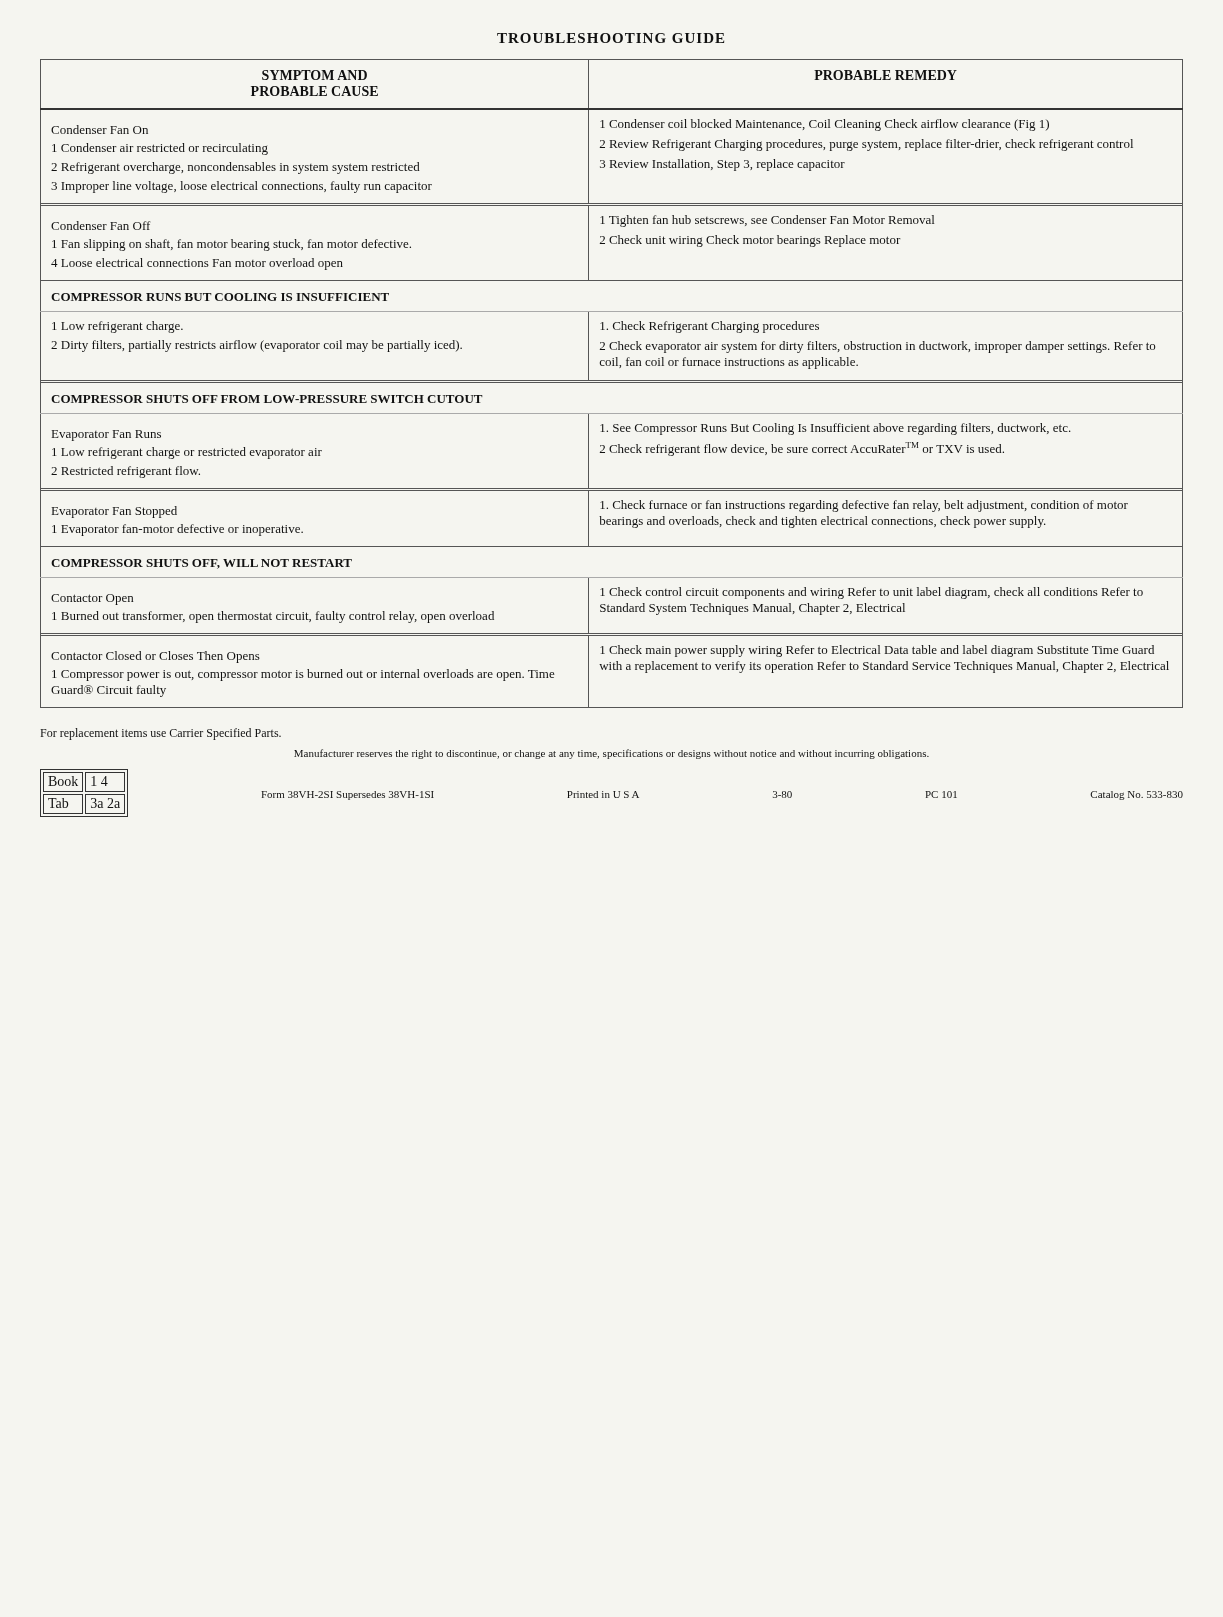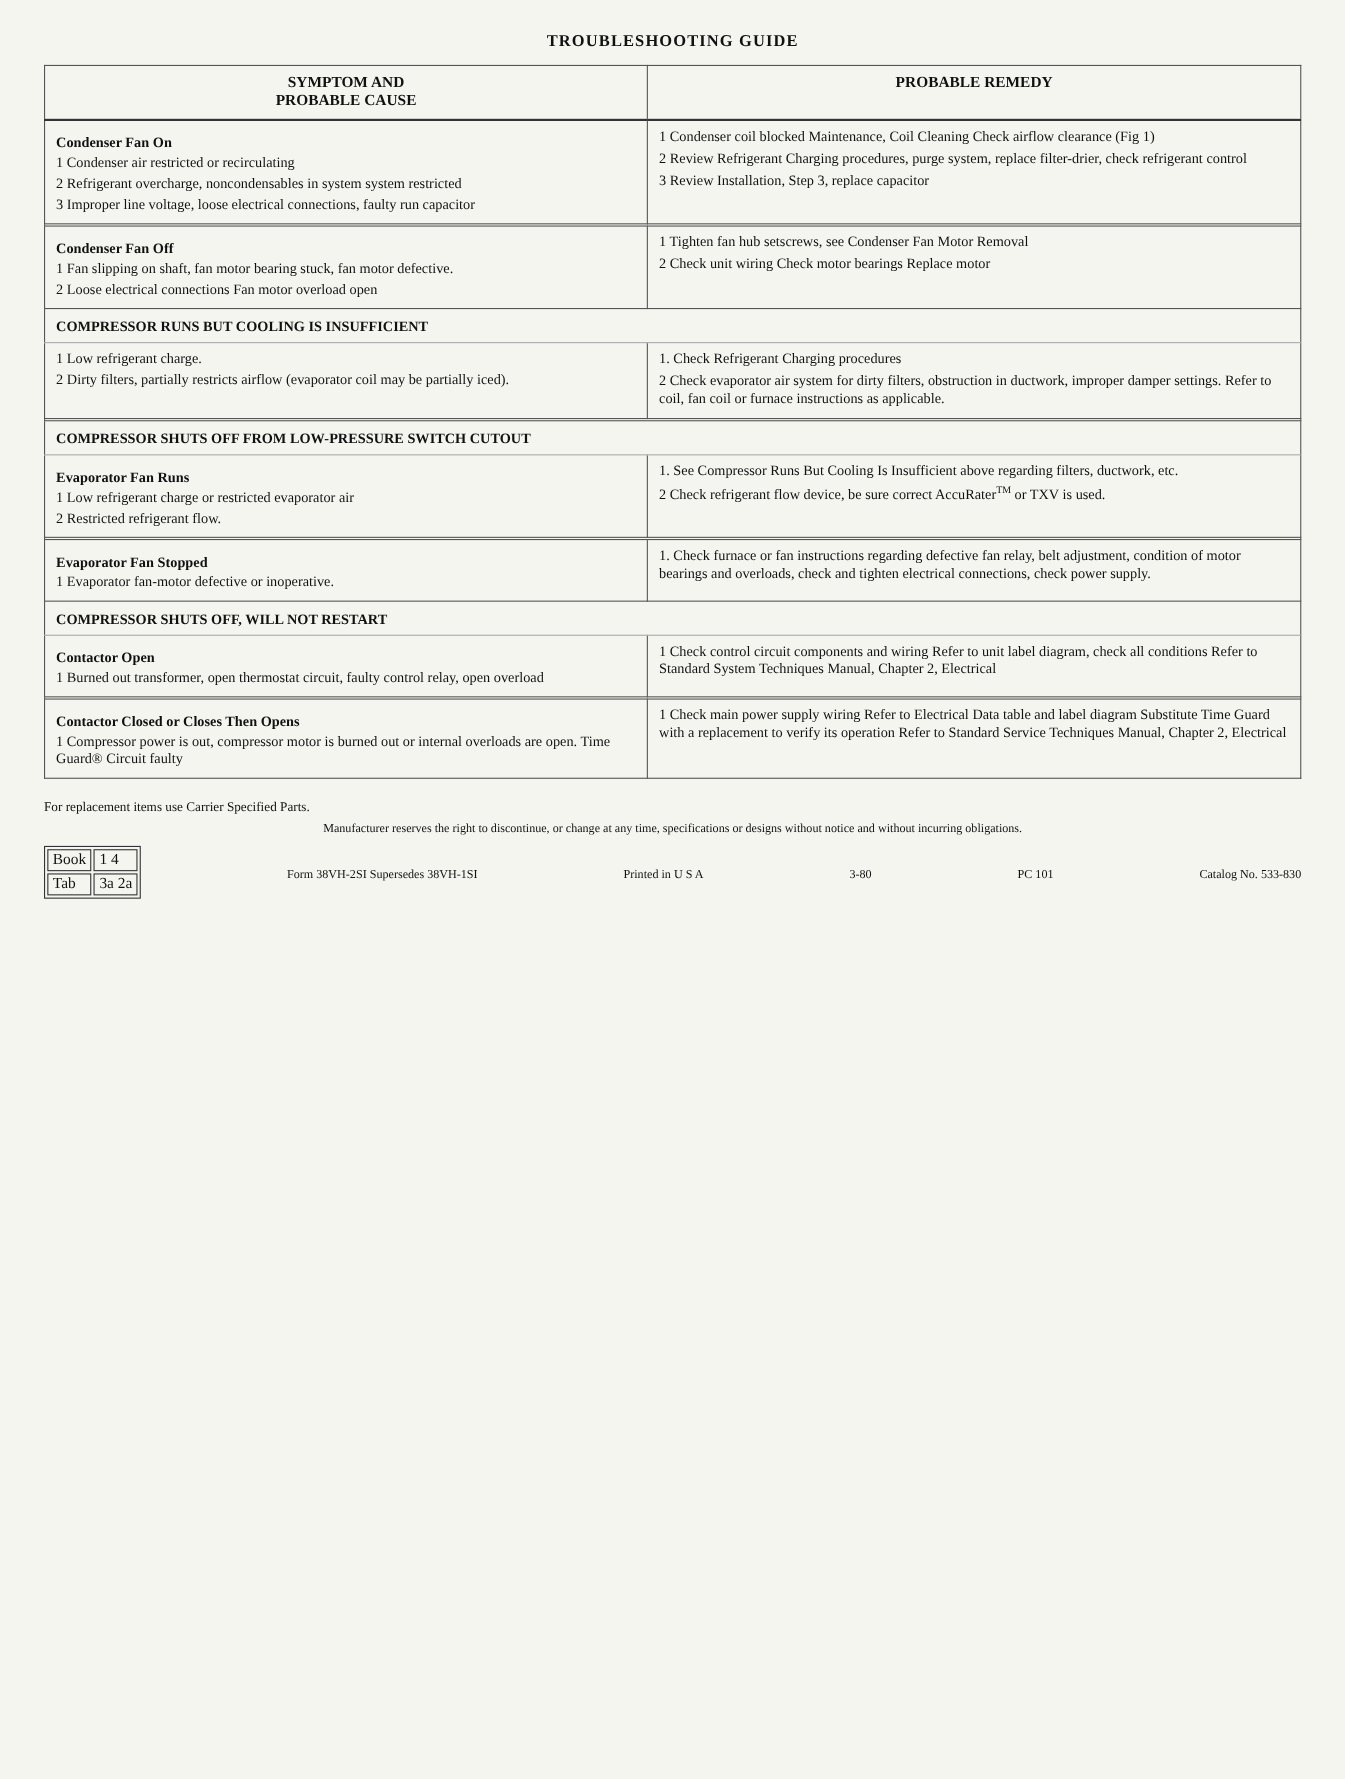--- a/index.html
+++ b/index.html
@@ -38,21 +38,21 @@
     }
     .col-symptom { width: 48%; }
     .col-remedy { width: 52%; }
     .section-header {
       font-weight: bold;
       font-size: 13px;
       text-transform: uppercase;
       padding-bottom: 2px;
     }
     .sub-header {
-      font-weight: bold;
+      font-weight: normal;
       font-size: 13px;
       margin-top: 6px;
       margin-bottom: 2px;
     }
     .cause-list {
       margin-left: 0;
       padding-left: 0;
       list-style: none;
     }
     .cause-list li {
@@ -127,21 +127,21 @@
         </td>
       </tr>
       <tr>
         <td colspan="2" style="padding: 0px; border-top: 1px dashed rgb(170, 170, 170); height: 2px;"></td>
       </tr>
       <tr>
         <td style="vertical-align: top; border-right: 1px solid rgb(85, 85, 85);">
           <div class="sub-header">Condenser Fan Off</div>
           <ul class="cause-list">
             <li>1  Fan slipping on shaft, fan motor bearing stuck, fan motor defective.</li>
-            <li>2  Loose electrical connections  Fan motor overload open</li>
+            <li>4  Loose electrical connections  Fan motor overload open</li>
           </ul>
         </td>
         <td style="vertical-align: top;">
           <ul class="remedy-list">
             <li>1  Tighten fan hub setscrews, see Condenser Fan Motor Removal</li>
             <li>2  Check unit wiring  Check motor bearings Replace motor</li>
           </ul>
         </td>
       </tr>
       <tr>

